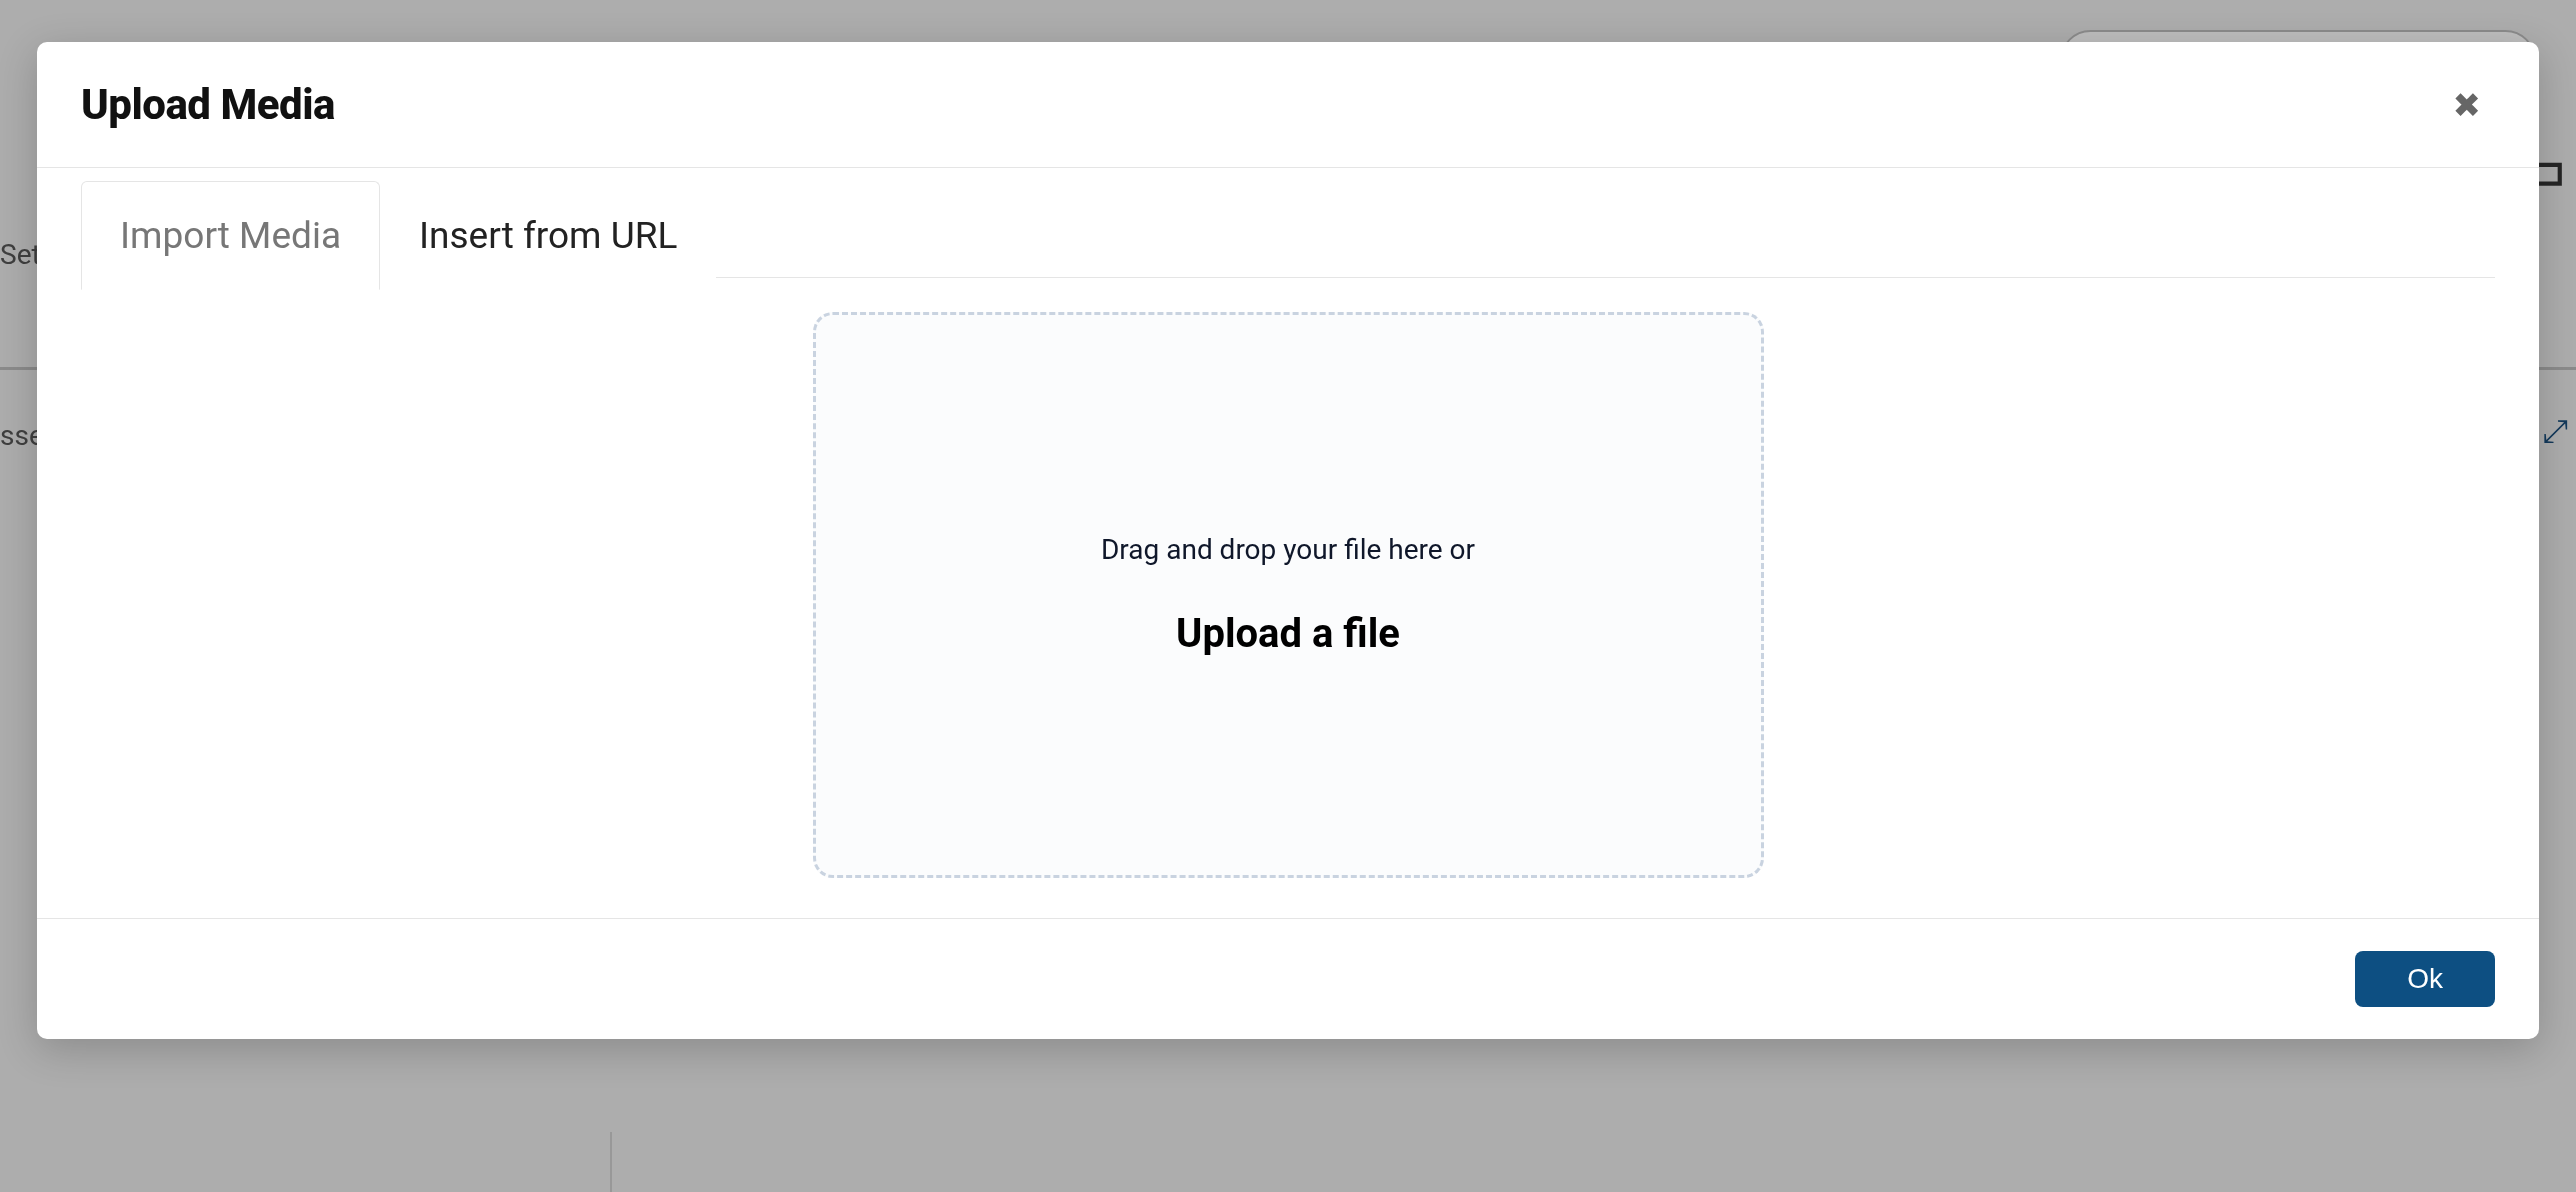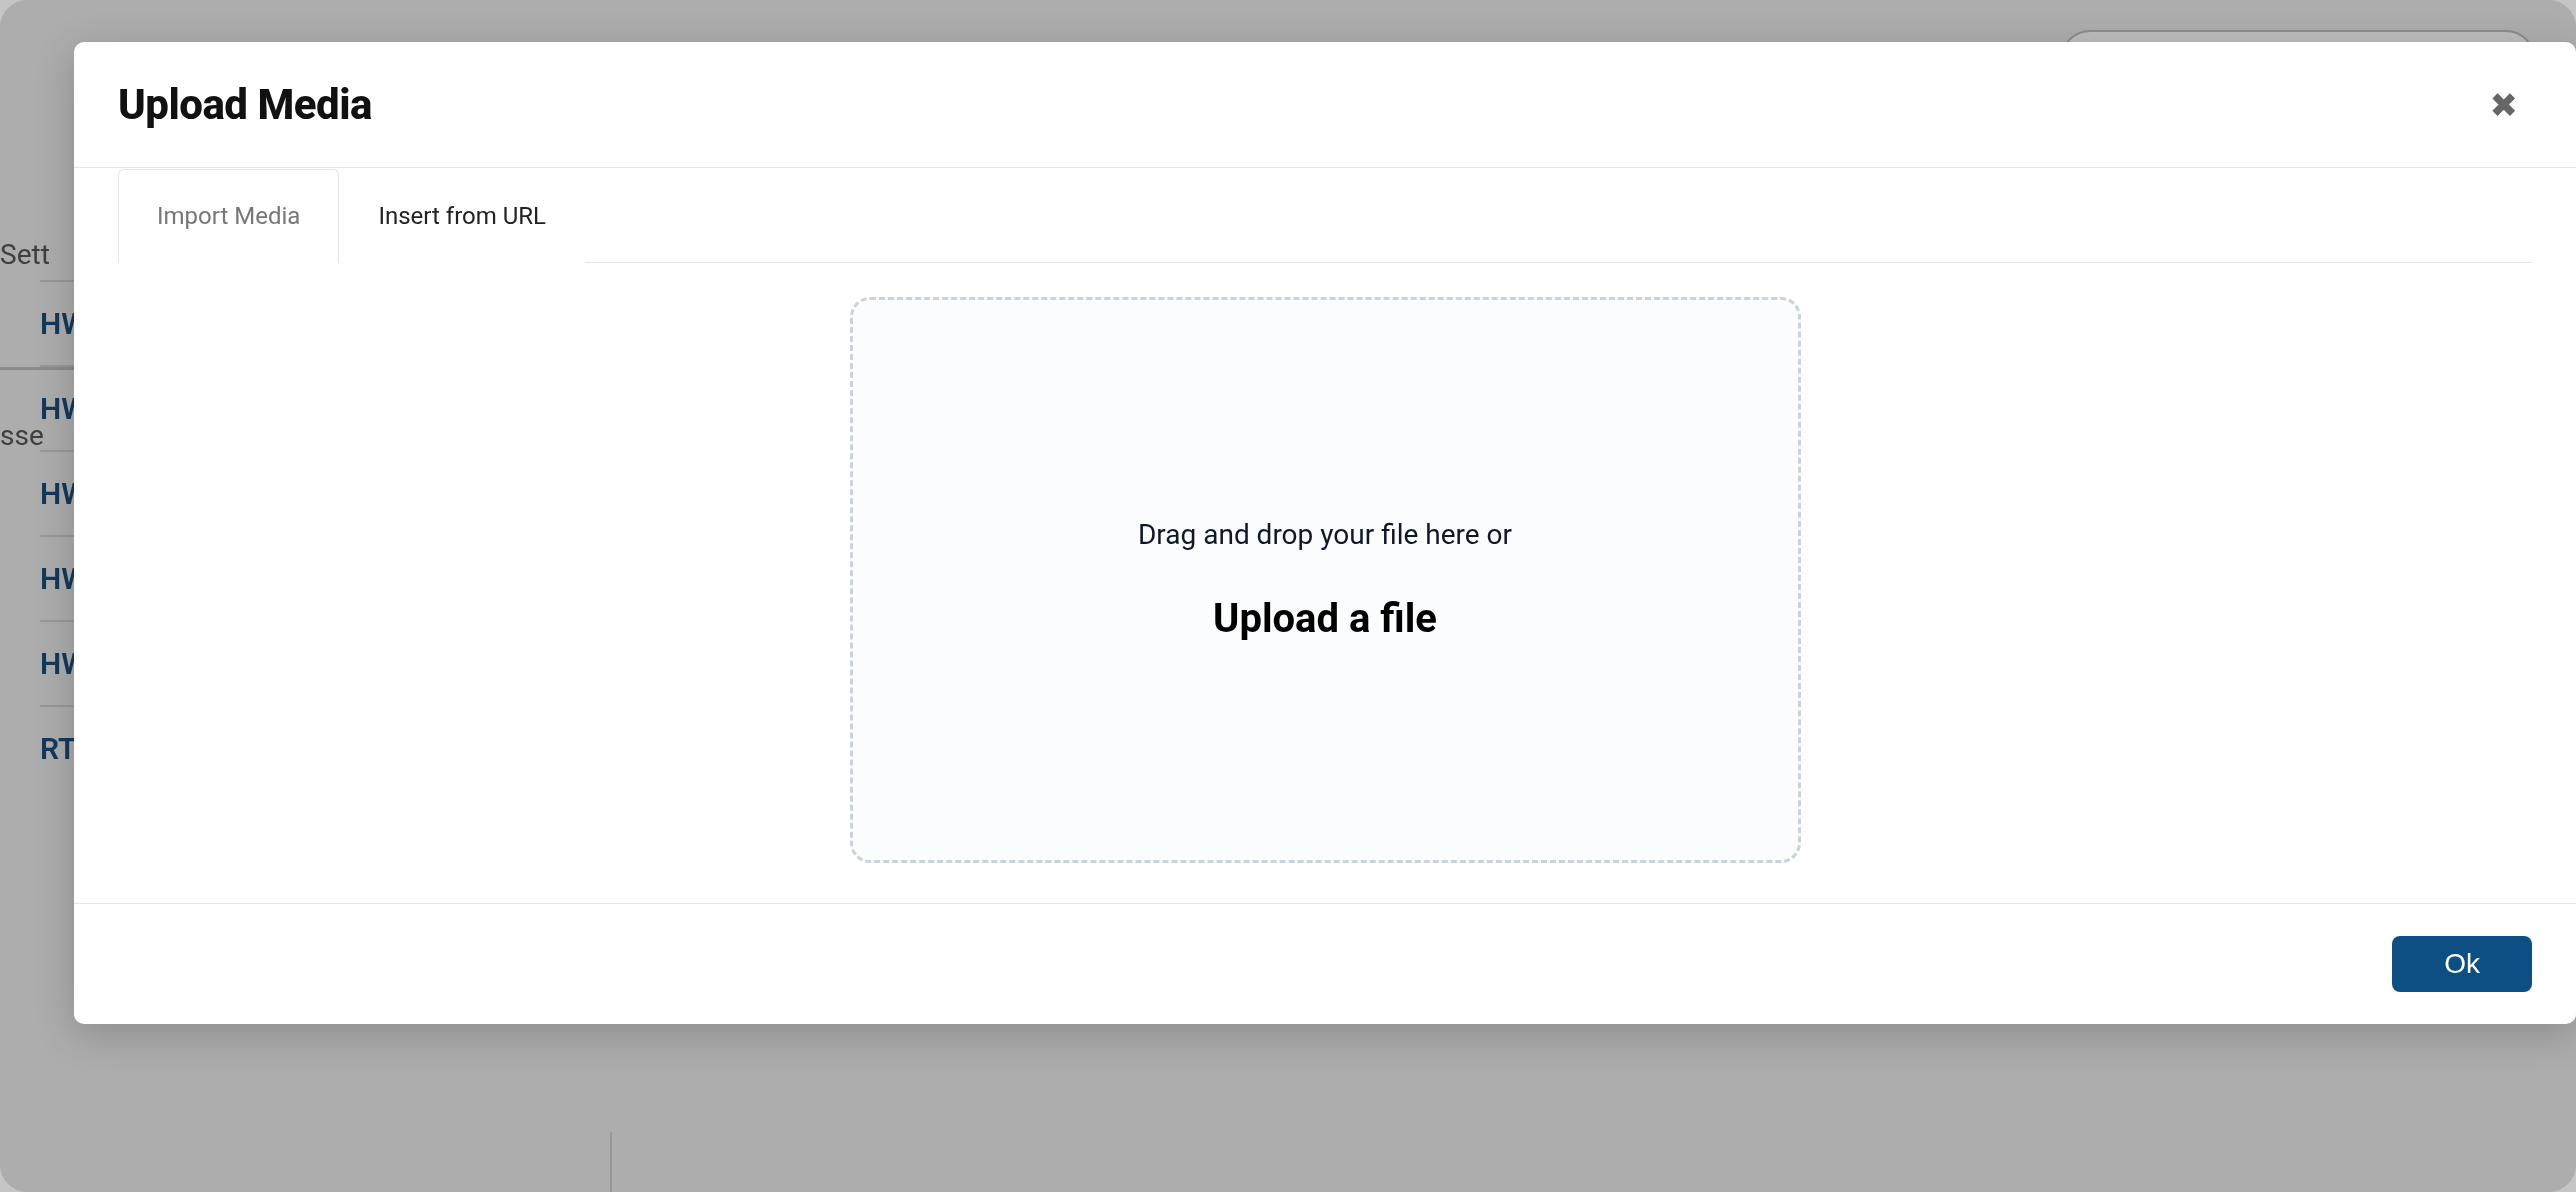--- a/index.html
+++ b/index.html
@@ -95,22 +95,21 @@
   border-top: 3px solid #bbb;
 }
 
 
 .overlay {
   position: absolute;
   inset: 0;
   background: rgba(0,0,0,0.12);
   display: flex;
   align-items: flex-start;
-  justify-content: flex-end;
-  border-radius: 27px;
+  justify-content: center;
 }
 
 .modal {
   background: #fff;
   border-radius: 10px;
   width: 2502px;
   margin-top: 42px;
   box-shadow: 0 10px 40px rgba(0,0,0,0.2);
   display: flex;
   flex-direction: column;
@@ -144,27 +143,27 @@
   padding: 0 44px 40px;
 }
 
 .tabs {
   display: flex;
   border-bottom: 1px solid #e5e5e5;
   margin-top: 0;
 }
 .tab {
   padding: 32px 38px;
-  font-size: 24px;
+  font-size: 37px;
   color: #222;
   cursor: pointer;
   border: 1px solid transparent;
   border-bottom: none;
   position: relative;
-  top: 1px;
+  top: 13px;
   background: #fff;
   border-top-left-radius: 6px;
   border-top-right-radius: 6px;
 }
 .tab.active {
   color: #777;
   border-color: #e5e5e5;
   border-bottom: 1px solid #fff;
 }
 

